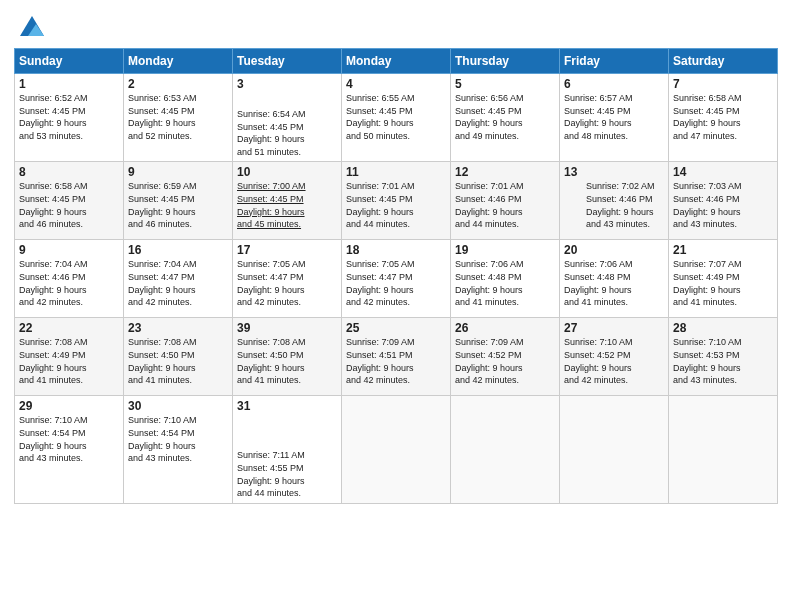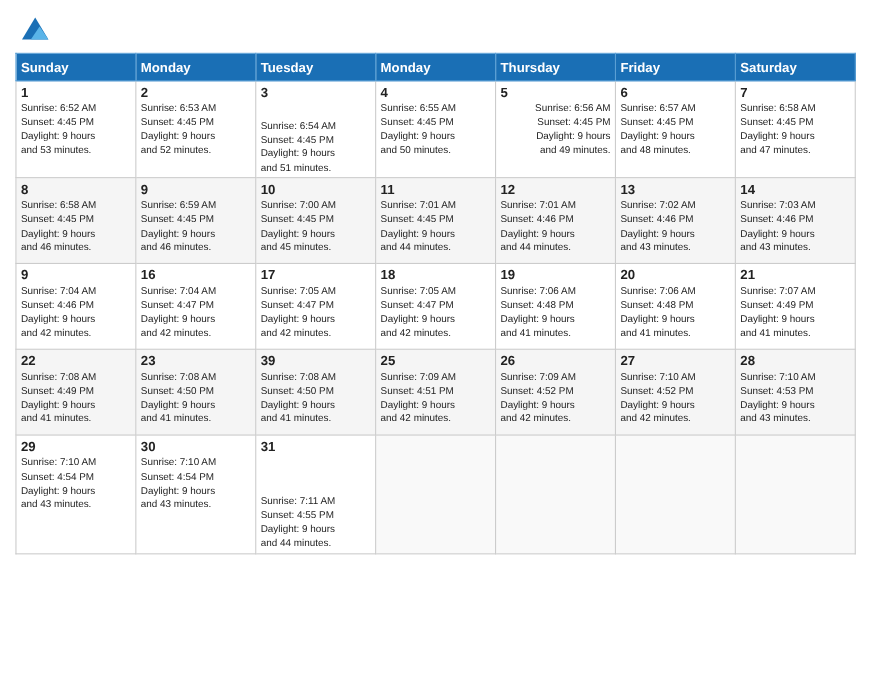--- a/index.html
+++ b/index.html
@@ -154,21 +154,21 @@
           </td>
           <td>
             <span class="day-num">4</span>
             <div class="day-info" style="white-space: pre-line;">Sunrise: 6:55 AM
 Sunset: 4:45 PM
 Daylight: 9 hours
 and 50 minutes.</div>
           </td>
           <td>
             <span class="day-num">5</span>
-            <div class="day-info" style="white-space: pre-line; text-align: right;">Sunrise: 6:56 AM
+            <div class="day-info" style="white-space: pre-line;">Sunrise: 6:56 AM
 Sunset: 4:45 PM
 Daylight: 9 hours
 and 49 minutes.</div>
           </td>
           <td>
             <span class="day-num">6</span>
             <div class="day-info" style="white-space: pre-line;">Sunrise: 6:57 AM
 Sunset: 4:45 PM
 Daylight: 9 hours
 and 48 minutes.</div>
@@ -191,42 +191,42 @@
           </td>
           <td>
             <span class="day-num">9</span>
             <div class="day-info" style="white-space: pre-line;">Sunrise: 6:59 AM
 Sunset: 4:45 PM
 Daylight: 9 hours
 and 46 minutes.</div>
           </td>
           <td>
             <span class="day-num">10</span>
-            <div class="day-info" style="white-space: pre-line;">Sunrise: 7:00 AM
+            <div class="day-info" style="white-space: pre-line; text-decoration: underline;">Sunrise: 7:00 AM
 Sunset: 4:45 PM
 Daylight: 9 hours
 and 45 minutes.</div>
           </td>
           <td>
             <span class="day-num">11</span>
             <div class="day-info" style="white-space: pre-line;">Sunrise: 7:01 AM
 Sunset: 4:45 PM
 Daylight: 9 hours
 and 44 minutes.</div>
           </td>
           <td>
             <span class="day-num">12</span>
             <div class="day-info" style="white-space: pre-line;">Sunrise: 7:01 AM
 Sunset: 4:46 PM
 Daylight: 9 hours
 and 44 minutes.</div>
           </td>
           <td>
             <span class="day-num">13</span>
-            <div class="day-info" style="white-space: pre-line;">Sunrise: 7:02 AM
+            <div class="day-info" style="white-space: pre-line; margin-left: 22px;">Sunrise: 7:02 AM
 Sunset: 4:46 PM
 Daylight: 9 hours
 and 43 minutes.</div>
           </td>
           <td>
             <span class="day-num">14</span>
             <div class="day-info" style="white-space: pre-line;">Sunrise: 7:03 AM
 Sunset: 4:46 PM
 Daylight: 9 hours
 and 43 minutes.</div>

